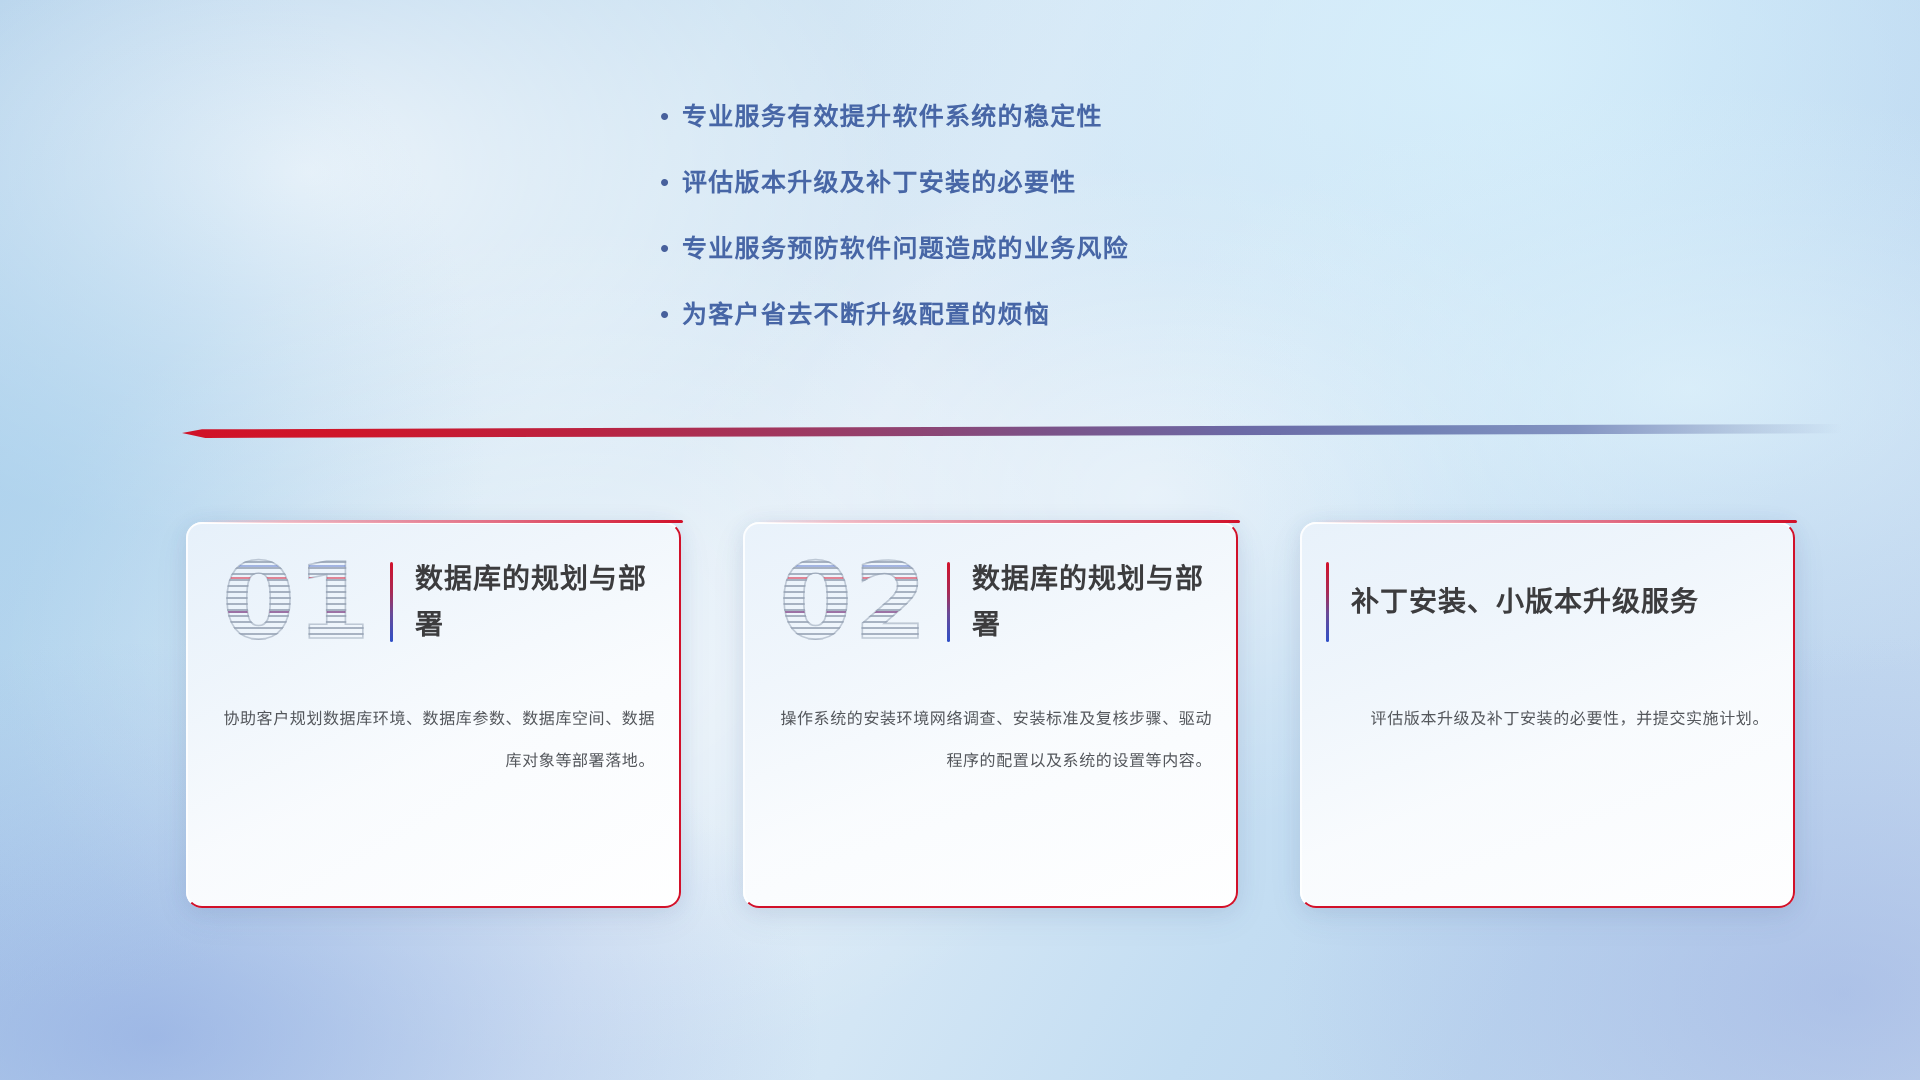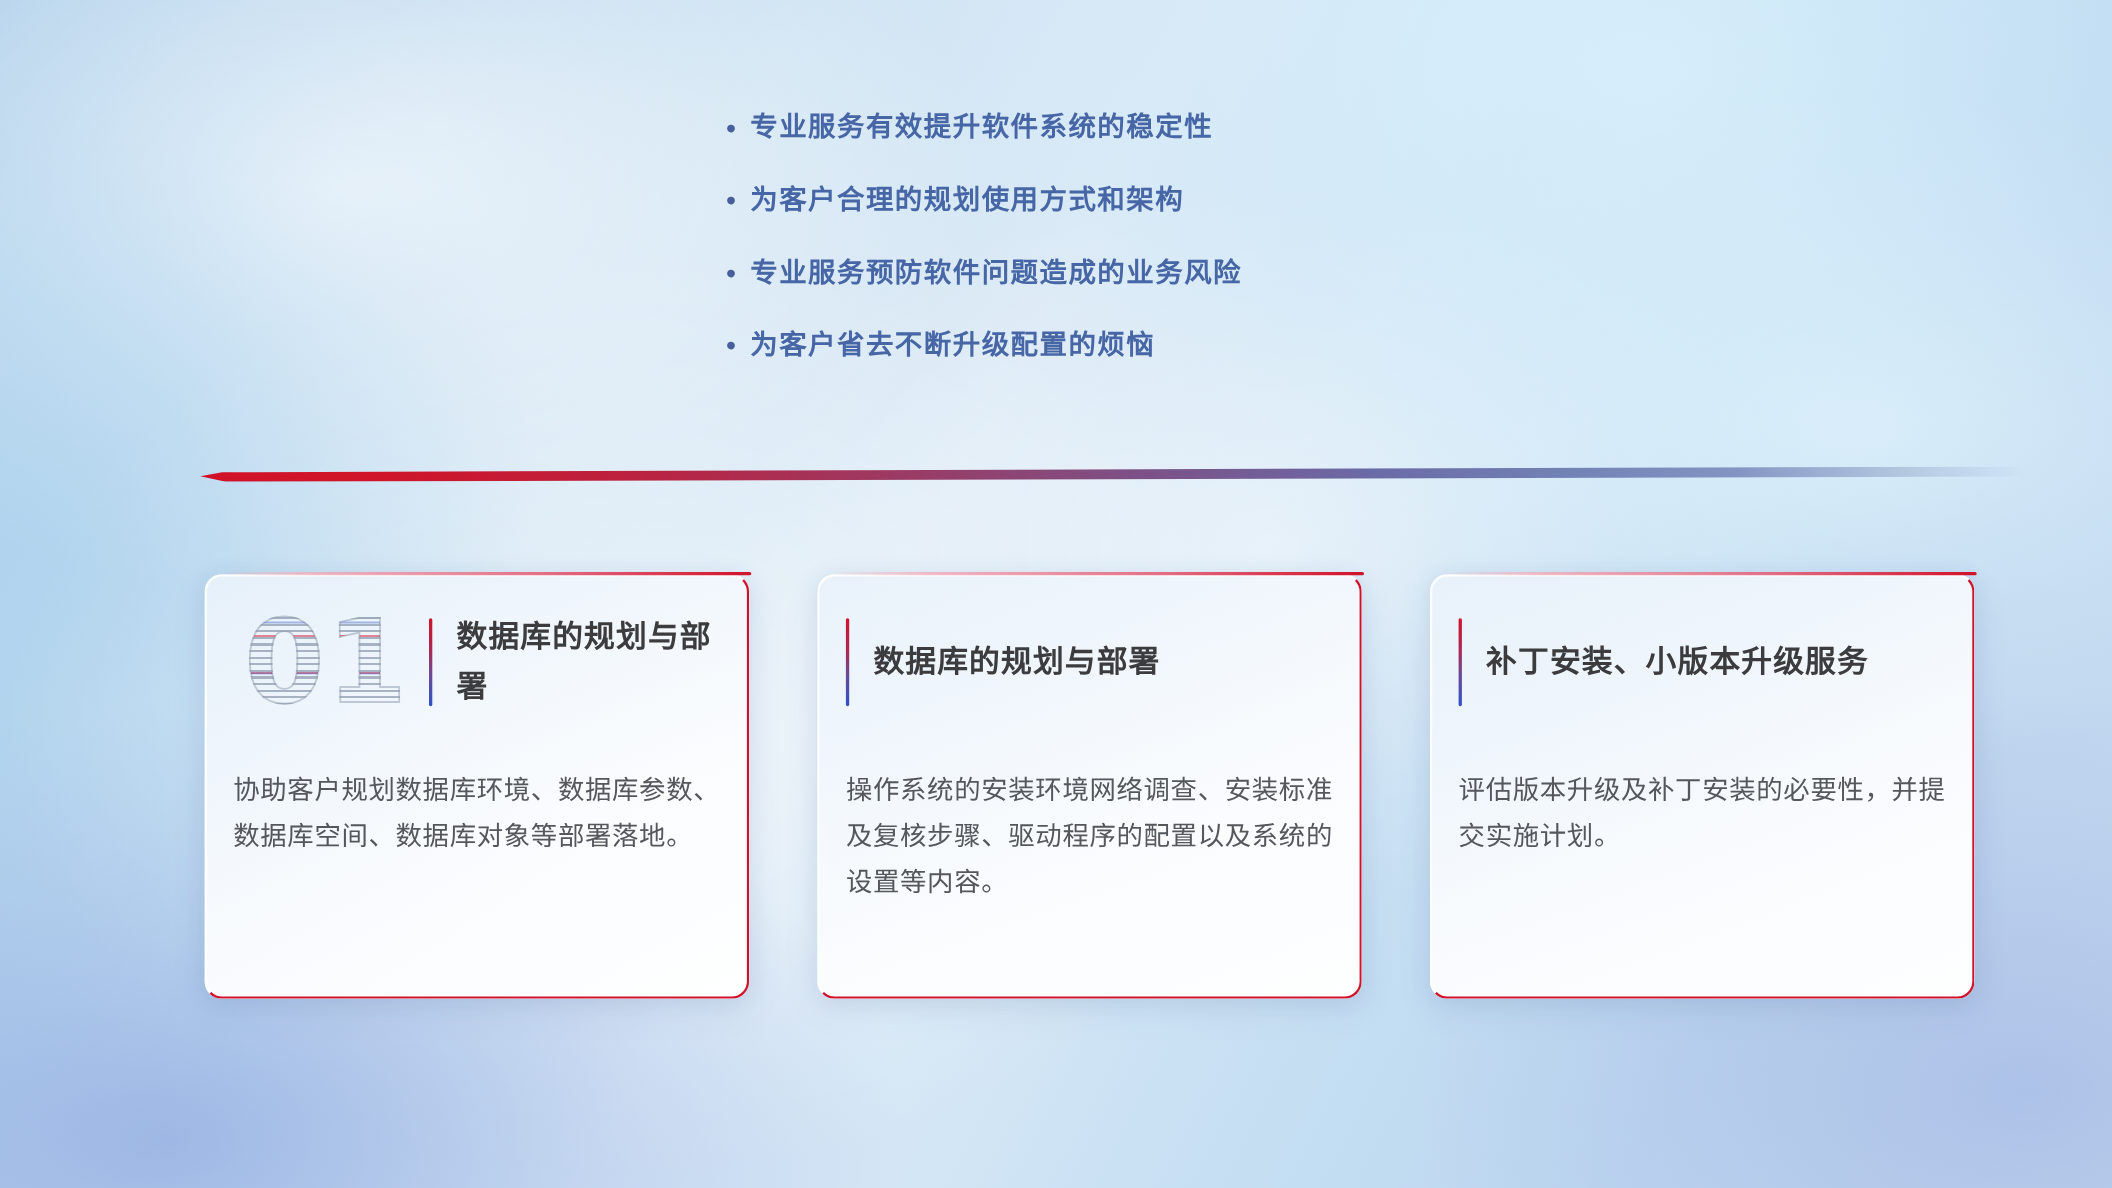--- a/index.html
+++ b/index.html
@@ -186,22 +186,23 @@
     background:linear-gradient(180deg,#d2112a 0%, #a82a55 38%, #6a4a96 64%, #2f50c8 100%);
   }
   .card-title {
     font-size:28px; line-height:46px; font-weight:600;
     color:#3c3c3e; letter-spacing:1px;
     flex:1 1 auto;
   }
 
   .card-body {
     position:absolute; left:26px; right:26px; top:176px;
-    font-size:24px; line-height:42px; color:#54575c;
+    font-size:16px; line-height:42px; color:#54575c;
     letter-spacing:0.6px;
+    text-align:right;
   }
 </style>
 </head>
 <body>
 
 <div class="bg bg-base"></div>
 <div class="bg bg-glow-1"></div>
 <div class="bg bg-glow-2"></div>
 <div class="bg bg-glow-3"></div>
 <div class="bg bg-glow-4"></div>
@@ -210,21 +211,21 @@
 <div class="bg bg-glow-7"></div>
 <div class="bg bg-glow-8"></div>
 
 <div class="bullets">
   <div class="bullet-row">
     <span class="bullet-dot">•</span>
     <span class="bullet-text">专业服务有效提升软件系统的稳定性</span>
   </div>
   <div class="bullet-row">
     <span class="bullet-dot">•</span>
-    <span class="bullet-text">为客户合理的规划使用方式和架构</span>
+    <span class="bullet-text">评估版本升级及补丁安装的必要性</span>
   </div>
   <div class="bullet-row">
     <span class="bullet-dot">•</span>
     <span class="bullet-text">专业服务预防软件问题造成的业务风险</span>
   </div>
   <div class="bullet-row">
     <span class="bullet-dot">•</span>
     <span class="bullet-text">为客户省去不断升级配置的烦恼</span>
   </div>
 </div>
@@ -245,20 +246,25 @@
       </div>
       <div class="card-bar"></div>
       <div class="card-title">数据库的规划与部署</div>
     </div>
     <div class="card-body">协助客户规划数据库环境、数据库参数、数据库空间、数据库对象等部署落地。</div>
   </div>
 
   <div class="card">
     <div class="card-top-hair"></div>
     <div class="card-head">
+      <div class="card-num-box">
+        <div class="card-num">02</div>
+        <div class="card-num-accent">02</div>
+        <div class="card-num-accent2">02</div>
+      </div>
       <div class="card-bar"></div>
       <div class="card-title">数据库的规划与部署</div>
     </div>
     <div class="card-body">操作系统的安装环境网络调查、安装标准及复核步骤、驱动程序的配置以及系统的设置等内容。</div>
   </div>
 
   <div class="card">
     <div class="card-top-hair"></div>
     <div class="card-head">
       <div class="card-bar"></div>

